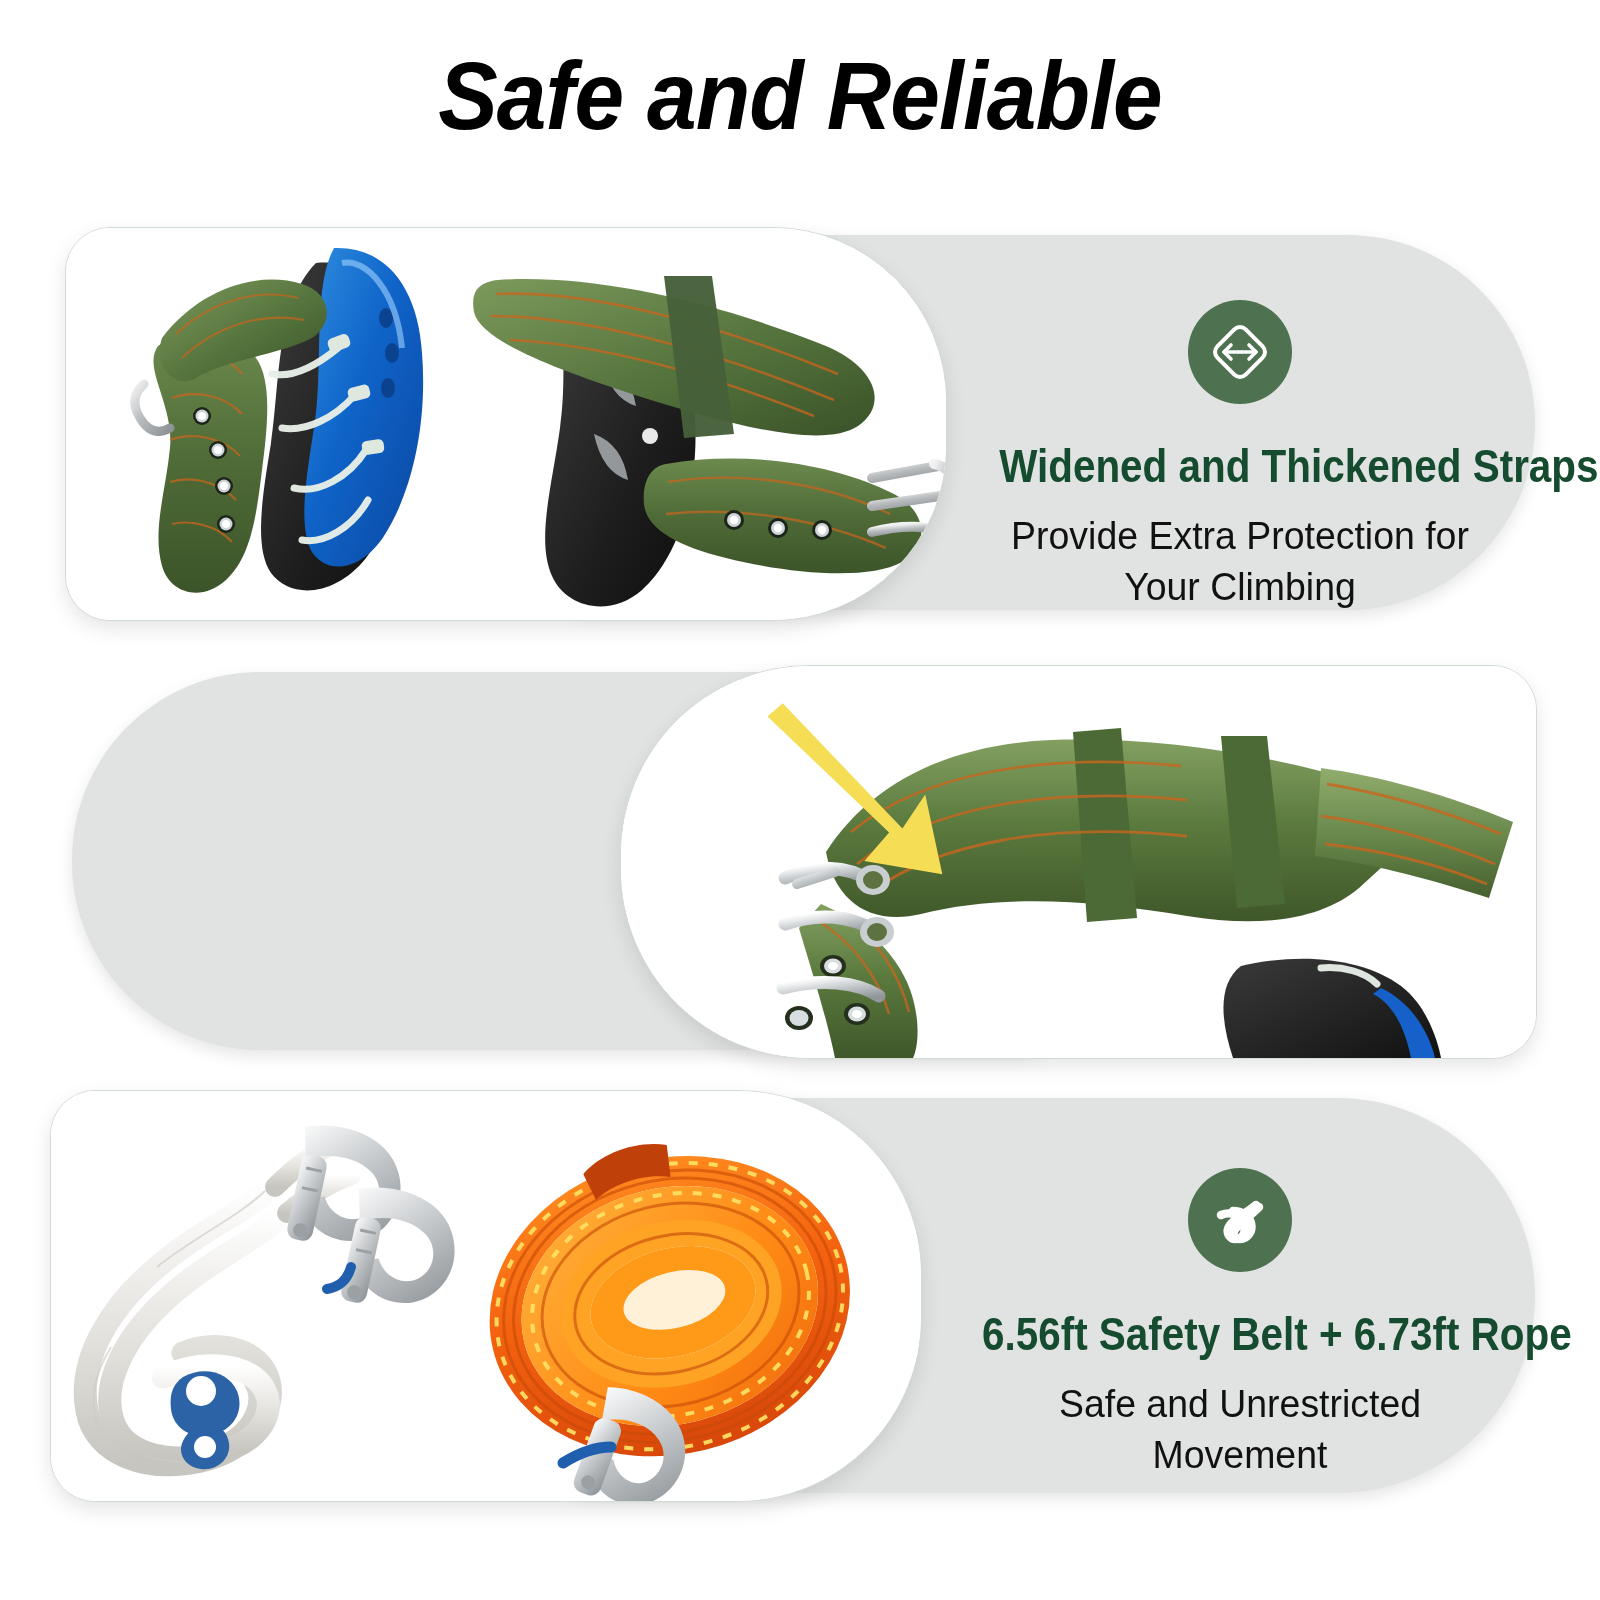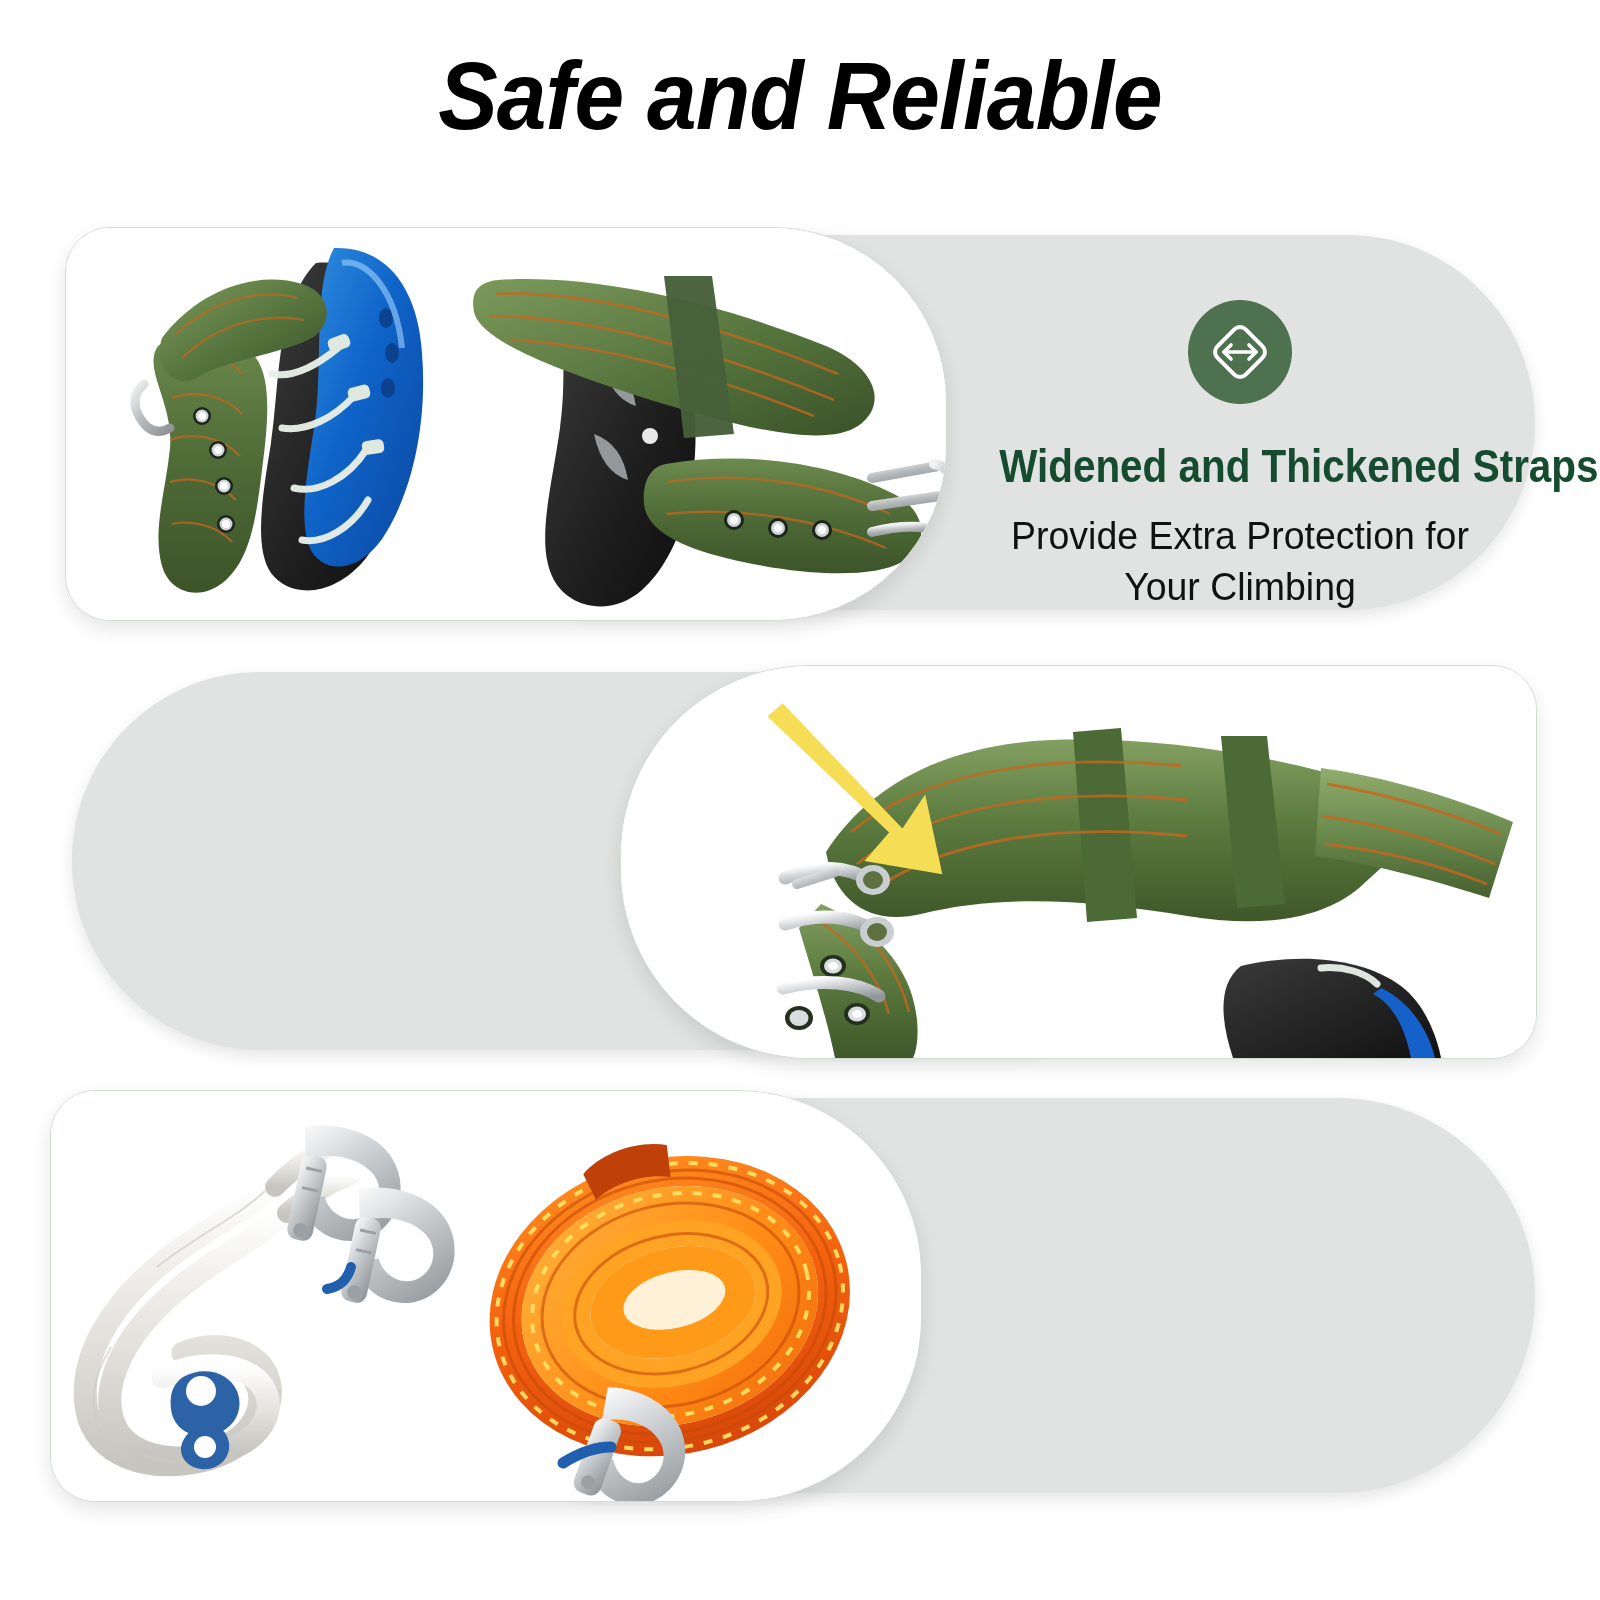--- a/index.html
+++ b/index.html
@@ -424,15 +424,30 @@
           <g transform="translate(552,286) rotate(20)">
             <path d="M8 8 C40 -4 82 4 98 32 C116 62 102 100 72 110 C46 118 22 104 16 82 L38 74 C46 88 64 94 76 84 C90 72 88 50 74 40 C58 28 32 30 14 42 Z" fill="url(#g3-steel)"></path>
             <rect x="8" y="38" width="28" height="78" rx="10" fill="url(#g3-steel)"></rect>
             <circle cx="22" cy="104" r="7" fill="#9ba0a4"></circle>
           </g>
           <path d="M512 372 C528 362 544 356 560 356" stroke="#1f5fae" stroke-width="11" fill="none" stroke-linecap="round"></path>
         </svg>
       </div>
     </div>
 
+    <div class="textcol" style="left:940px;top:1168px;width:600px;">
+      <div class="icon-circle">
+        <svg width="62" height="62" viewBox="0 0 62 62" aria-hidden="true">
+          <g fill="none" stroke="#ffffff" stroke-width="8.5" stroke-linecap="round" stroke-linejoin="round">
+            <path d="M12 26 C22 22 30 26 34 34 C38 43 34 50 27 50 C20 50 16 43 21 36 C26 29 38 24 47 16"></path>
+            <path d="M50 18 C42 26 34 32 28 38 C22 44 24 50 31 50 C39 50 44 42 42 34 C40 27 33 22 24 22"></path>
+          </g>
+        </svg>
+      </div>
+      <div class="feat-head">6.56ft Safety Belt + 6.73ft Rope</div>
+      <div class="feat-sub">
+        <div>Safe and Unrestricted</div>
+        <div>Movement</div>
+      </div>
+    </div>
   </div>
 
 </div>
 
 </body></html>

